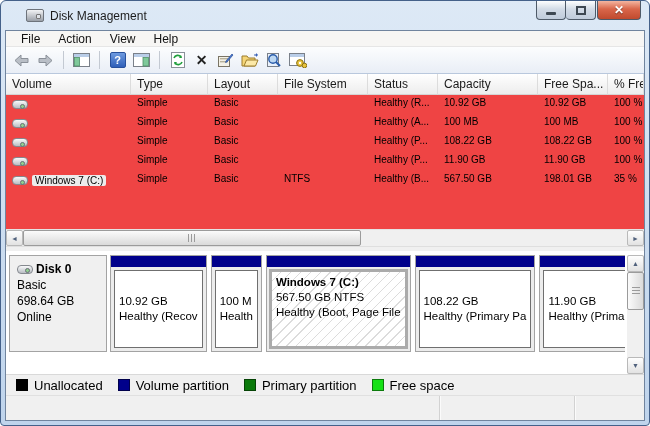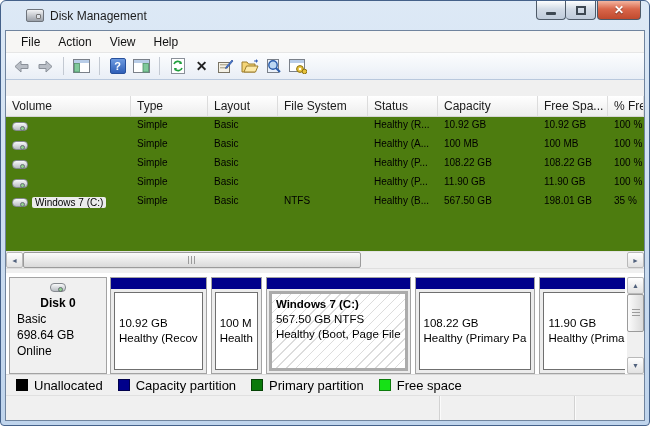--- a/index.html
+++ b/index.html
@@ -22,34 +22,34 @@
   .btn-min + .btn-max { border-left:none; }
   .btn-close { width:44px; margin-left:1px; background:linear-gradient(#f3b5a0,#d9664a 45%,#c04a2e);
                color:#fff; font-size:12px; font-weight:bold; text-shadow:0 1px 1px rgba(0,0,0,.45); }
   .glyph-min { width:10px; height:3px; background:#3e4852; border-radius:1px; margin-top:6px; }
   .glyph-max { width:10px; height:9px; border:2px solid #3e4852; background:transparent; }
 
   
   .client { position:absolute; top:29px; left:4px; right:4px; bottom:4px;
             border:1px solid #70849e; background:#f0f0f0; display:flex; flex-direction:column; overflow:hidden; }
 
-  .menubar { height:22px; background:#f7f6f4; border-bottom:1px solid #e6e6e6;
+  .menubar { height:16px; background:#f7f6f4; border-bottom:1px solid #e6e6e6;
              display:flex; align-items:center; padding-left:6px; }
   .menu-item { font-size:12px; color:#111; padding:3px 9px; }
 
   .toolbar { height:27px; background:linear-gradient(#fcfdfe,#e9eef6); border-bottom:1px solid #b9c8dd;
              display:flex; align-items:center; padding-left:6px; gap:5px; }
   .tb-sep { width:1px; height:18px; background:#c3c9d2; margin:0 3px; }
   .tb-icon { width:19px; height:19px; display:flex; align-items:center; justify-content:center; }
   .icon-help-box { width:16px; height:16px; background:linear-gradient(#6d9ae0,#2f5fb8); border:1px solid #27509c;
              border-radius:2px; color:#fff; font-size:11px; font-weight:bold; text-align:center; line-height:15px; }
   .icon-x { color:#222; font-size:14px; font-weight:bold; line-height:17px; }
 
   
-  .listpane { height:172px; background:#4d7c0f; position:relative; overflow:hidden;margin-top:16px; }
+  .listpane { height:172px; background:#ef4444; position:relative; overflow:hidden; }
   .vgrid { display:grid; grid-template-columns:125px 77px 70px 90px 70px 100px 70px 1fr; }
   .vhead .cell { height:21px; background:linear-gradient(#ffffff,#f4f4f4 60%,#ededed);
                  border-right:1px solid #dcdcdc; border-bottom:1px solid #d5d5d5;
                  font-size:12px; color:#1a1a1a; padding:3px 0 0 6px; white-space:nowrap; overflow:hidden; }
   .vrow .cell { height:19px; font-size:10px; color:#000; padding:2px 0 0 6px; white-space:nowrap; overflow:hidden; }
   .vol-name { display:flex; align-items:center; gap:4px; padding-top:0 !important; }
   .drive-ico { flex:0 0 auto; width:16px; height:9px; border:1px solid #85898f; border-radius:4px;
                background:linear-gradient(#f8f9fa,#b9bdc3); position:relative; }
   .drive-ico::after { content:""; position:absolute; right:2px; top:2.5px; width:3px; height:3px;
                background:#8fd08f; border:1px solid #6a6f76; border-radius:50%; }
@@ -67,21 +67,21 @@
   .h-track { flex:1; }
 
   .splitter { height:5px; background:#f0f0f0; border-top:1px solid #dfdfdf; }
 
   
   .diskpane { flex:1; background:#ffffff; display:flex; padding:4px 0 0 3px; overflow:hidden; }
   .disk-content { flex:1; overflow:hidden; }
   .disk-row { display:flex; height:97px; }
   .disk-head { flex:0 0 98px; margin-right:3px; background:#f0f0f0; border:1px solid #a3a3a3;
                padding:5px 7px; font-size:12px; line-height:16px; color:#000; }
-  .disk-head .dname { font-weight:bold; display:flex; align-items:center; gap:3px;flex-direction:column; }
+  .disk-head .dname { font-weight:bold; display:flex; align-items:center; gap:3px; }
   .parts { flex:1; display:flex; }
   .part { display:flex; flex-direction:column; background:#ececec; border:1px solid #a3a3a3; margin-right:4px; }
   .part-band { height:11px; width:100%; }
   .part-body { flex:1; margin:3px; background:#fff; border:1px solid #6f6f6f; padding:2px 4px;
                font-size:11.5px; line-height:15px; color:#000; overflow:hidden; white-space:nowrap;
                display:flex; flex-direction:column; justify-content:center; }
   .part.selected .part-body { margin:2px; border:3px solid #ababab; justify-content:flex-start; padding-top:3px;
                background:repeating-linear-gradient(135deg,#ffffff 0 6px,#dcdcdc 6px 7px); }
   .part-title { font-weight:bold; }
 
@@ -367,21 +367,21 @@
       </div>
     </div>
 
     <div class="legend">
       <div class="leg-item">
         <span class="leg-swatch" style="background: rgb(0, 0, 0);"></span>
         <span class="leg-label">Unallocated</span>
       </div>
       <div class="leg-item">
         <span class="leg-swatch" style="background: rgb(0, 0, 139);"></span>
-        <span class="leg-label">Capacity partition</span>
+        <span class="leg-label">Volume partition</span>
       </div>
       <div class="leg-item">
         <span class="leg-swatch" style="background: rgb(10, 122, 10);"></span>
         <span class="leg-label">Primary partition</span>
       </div>
       <div class="leg-item">
         <span class="leg-swatch" style="background: rgb(22, 225, 22);"></span>
         <span class="leg-label">Free space</span>
       </div>
     </div>

